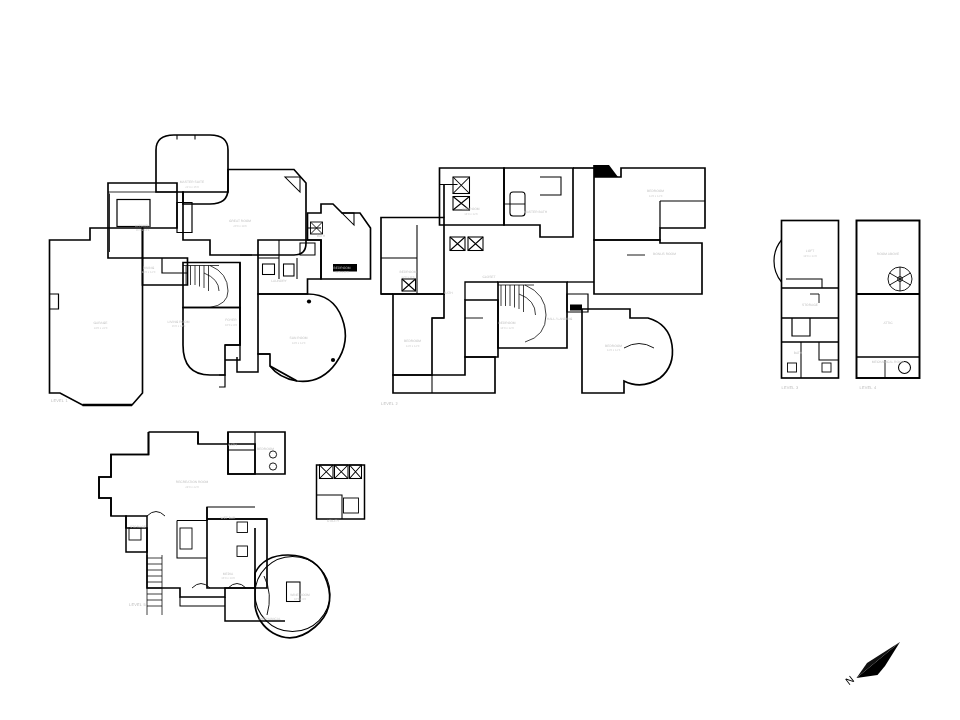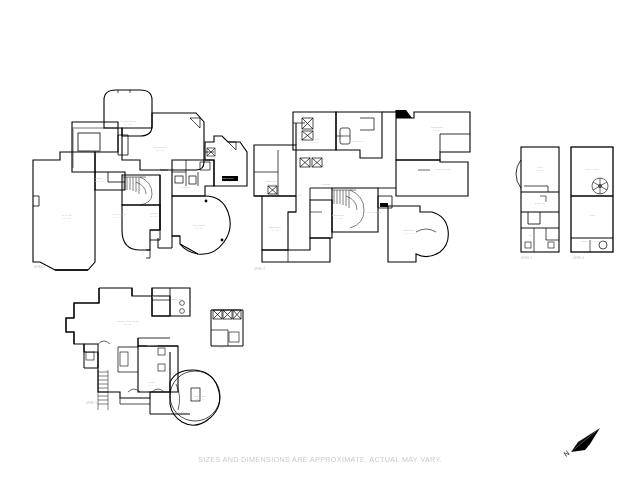--- a/index.html
+++ b/index.html
@@ -320,14 +320,13 @@
         <text class="rm" x="152" y="383">MEDIA</text>
         <text class="rm2" x="152" y="386">16'0 x 14'0</text>
         <text class="rm" x="200" y="397">WINE ROOM</text>
         <text class="rm2" x="200" y="400">10'0 x 9'0</text>
         <text class="rm" x="222" y="348">UTILITY</text>
         <text class="rm" x="180" y="413">MECHANICAL</text>
       </g>
 
   </svg>
 
-  <div class="disclaimer">SIZES AND DIMENSIONS ARE APPROXIMATE, ACTUAL MAY VARY.</div>
 </div>
 
 </body></html>

